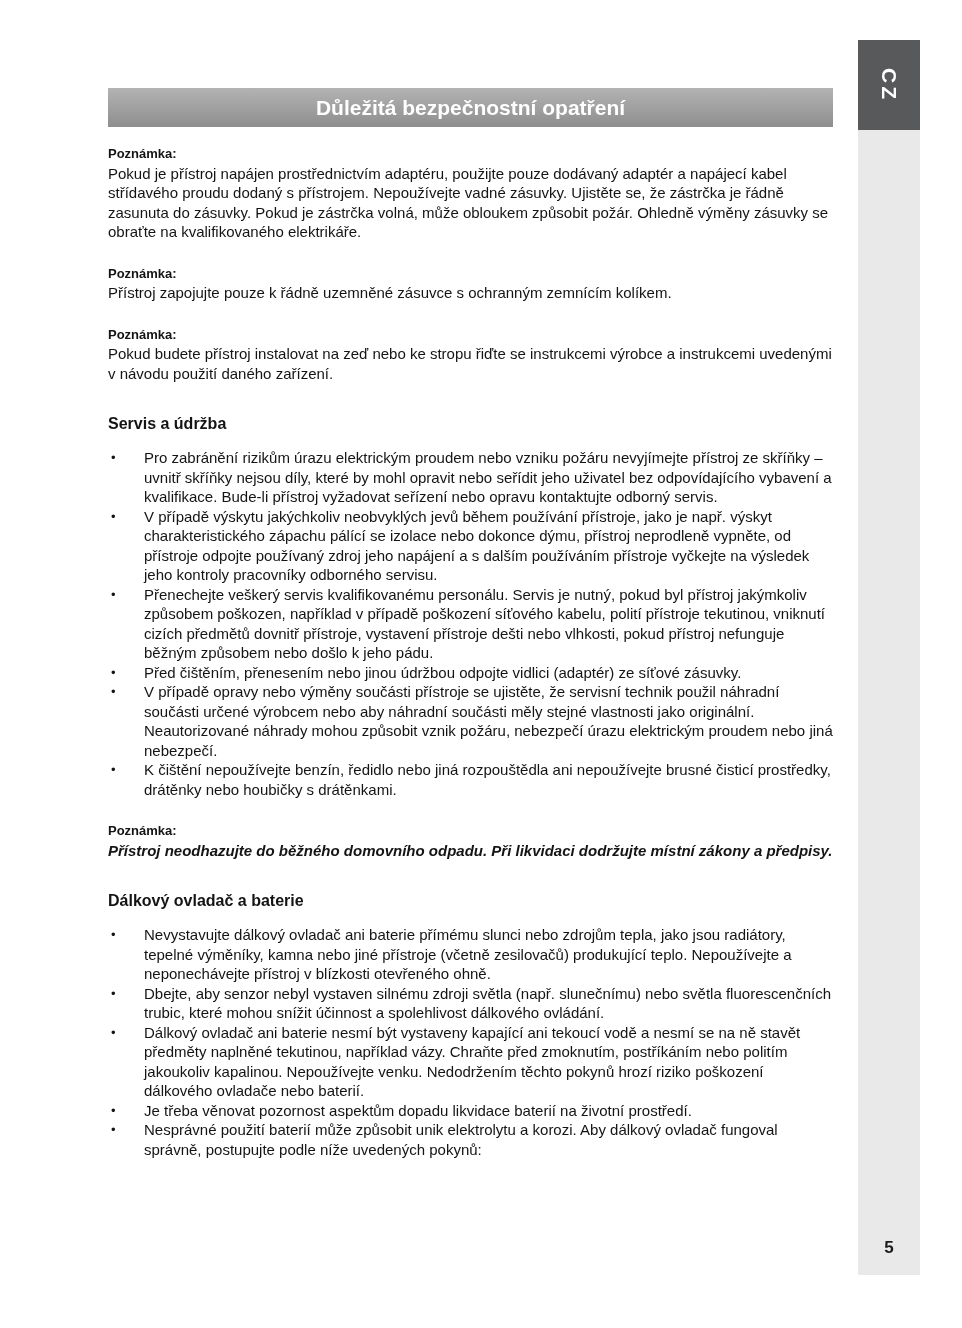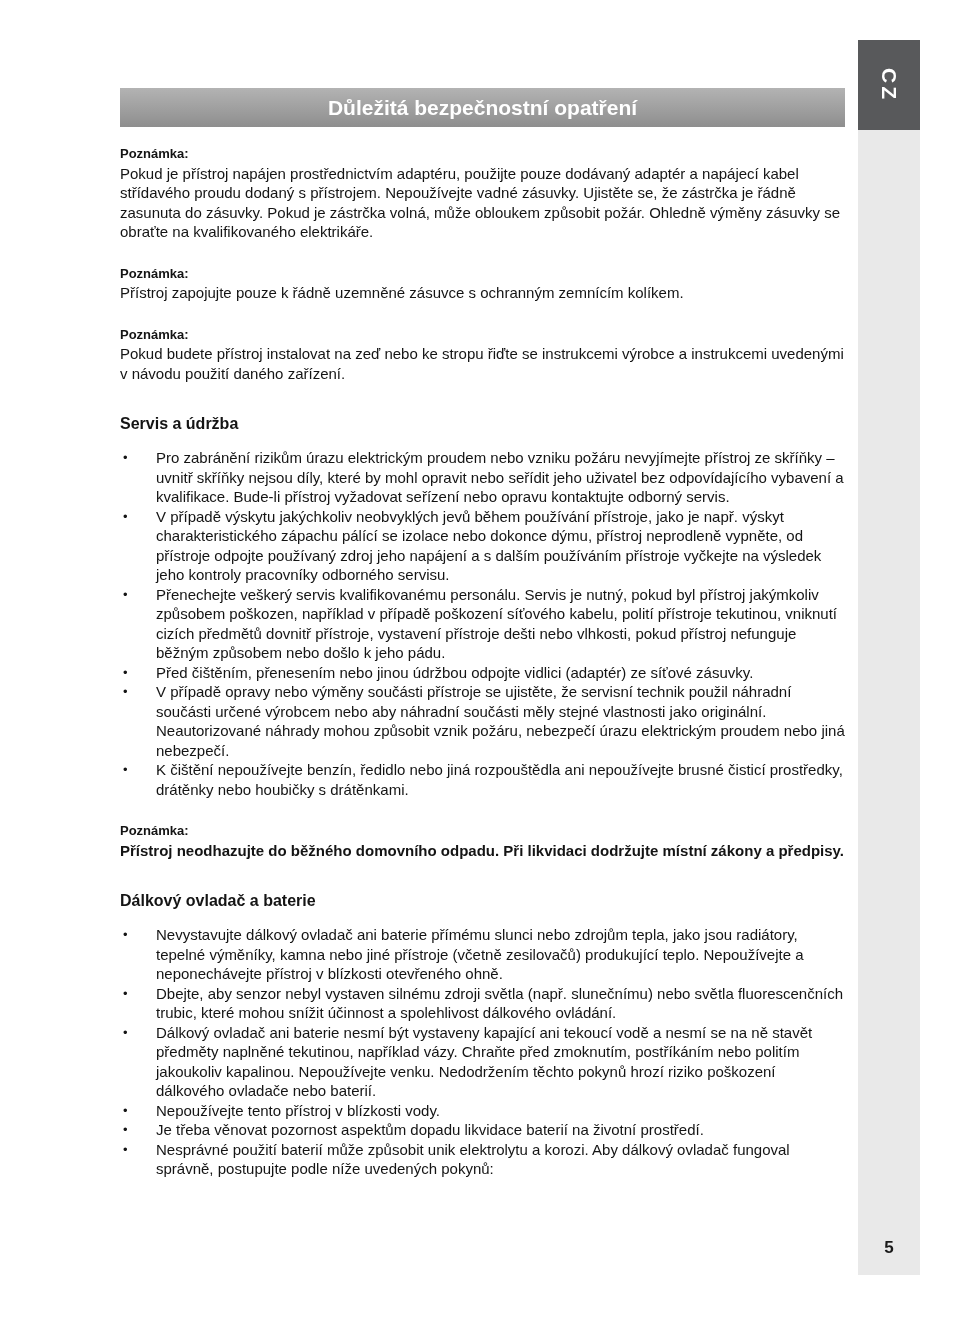--- a/index.html
+++ b/index.html
@@ -44,21 +44,21 @@
     left: 858px;
     top: 1238px;
     width: 62px;
     text-align: center;
     font-size: 17px;
     font-weight: bold;
     color: #1a1a1a;
   }
   .content {
     position: absolute;
-    left: 120px;
+    left: 108px;
     top: 88px;
     width: 725px;
   }
   .header-bar {
     height: 39px;
     background: linear-gradient(180deg, #b3b3b3 0%, #8e8e8e 100%);
     display: flex;
     align-items: center;
     justify-content: center;
   }
@@ -71,21 +71,21 @@
   .note.first { margin-top: 17px; }
   .note-label {
     font-weight: bold;
     font-size: 13px;
     line-height: 19.5px;
   }
   .note-body {
     font-size: 15px;
     line-height: 19.5px;
   }
-  .note-body.bold { font-weight: bold; }
+  .note-body.bold { font-weight: bold; font-style: italic; }
   .section-heading {
     font-weight: bold;
     font-size: 16px;
     margin-top: 30px;
     line-height: 22px;
   }
   ul.bullets {
     list-style: none;
     margin: 13px 0 0 0;
     padding: 0;
@@ -151,18 +151,17 @@
     <div class="note-label">Poznámka:</div>
     <div class="note-body bold">Přístroj neodhazujte do běžného domovního odpadu. Při likvidaci dodržujte místní zákony a předpisy.</div>
   </div>
 
   <div class="section-heading">Dálkový ovladač a baterie</div>
 
   <ul class="bullets">
     <li><span>Nevystavujte dálkový ovladač ani baterie přímému slunci nebo zdrojům tepla, jako jsou radiátory, tepelné výměníky, kamna nebo jiné přístroje (včetně zesilovačů) produkující teplo. Nepoužívejte a neponechávejte přístroj v blízkosti otevřeného ohně.</span></li>
     <li><span>Dbejte, aby senzor nebyl vystaven silnému zdroji světla (např. slunečnímu) nebo světla fluorescenčních trubic, které mohou snížit účinnost a spolehlivost dálkového ovládání.</span></li>
     <li><span>Dálkový ovladač ani baterie nesmí být vystaveny kapající ani tekoucí vodě a nesmí se na ně stavět předměty naplněné tekutinou, například vázy. Chraňte před zmoknutím, postříkáním nebo politím jakoukoliv kapalinou. Nepoužívejte venku. Nedodržením těchto pokynů hrozí riziko poškození dálkového ovladače nebo baterií.</span></li>
-    <li><span>Nepoužívejte tento přístroj v blízkosti vody.</span></li>
     <li><span>Je třeba věnovat pozornost aspektům dopadu likvidace baterií na životní prostředí.</span></li>
     <li><span>Nesprávné použití baterií může způsobit unik elektrolytu a korozi. Aby dálkový ovladač fungoval správně, postupujte podle níže uvedených pokynů:</span></li>
   </ul>
 
 </div>
 
 </body></html>

